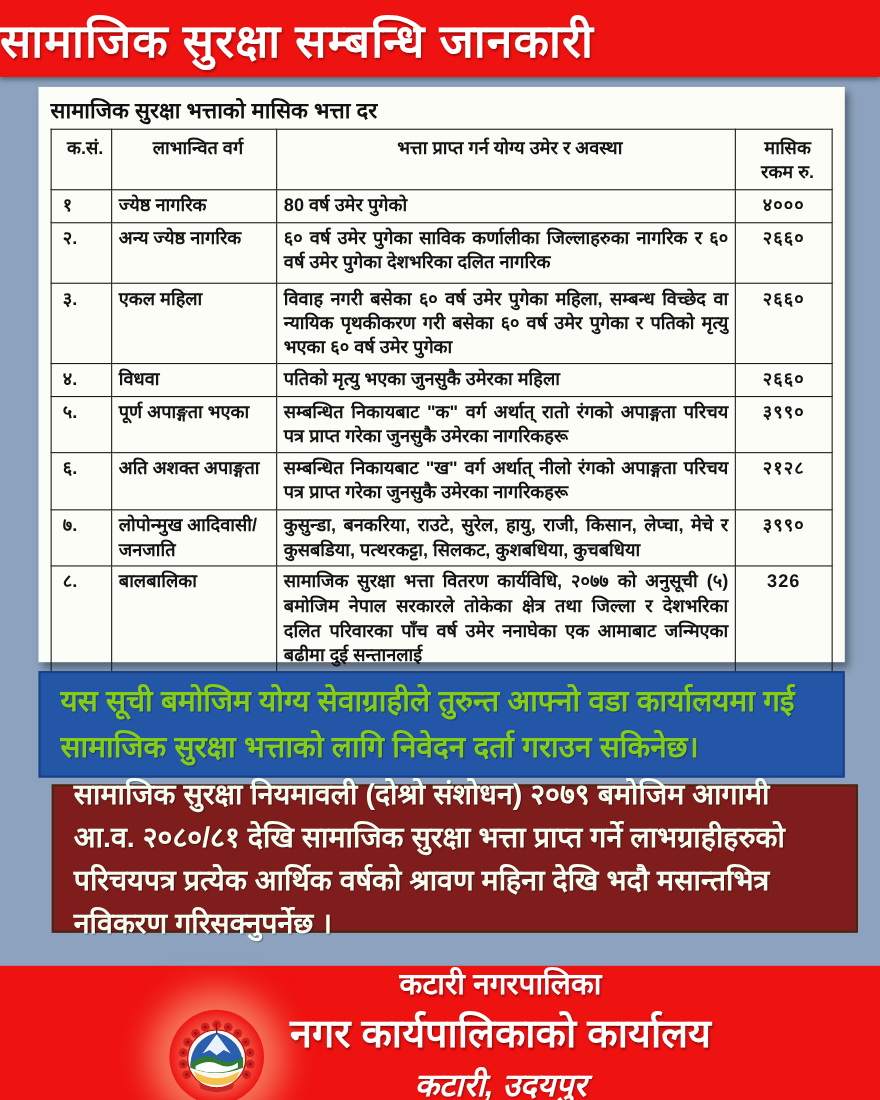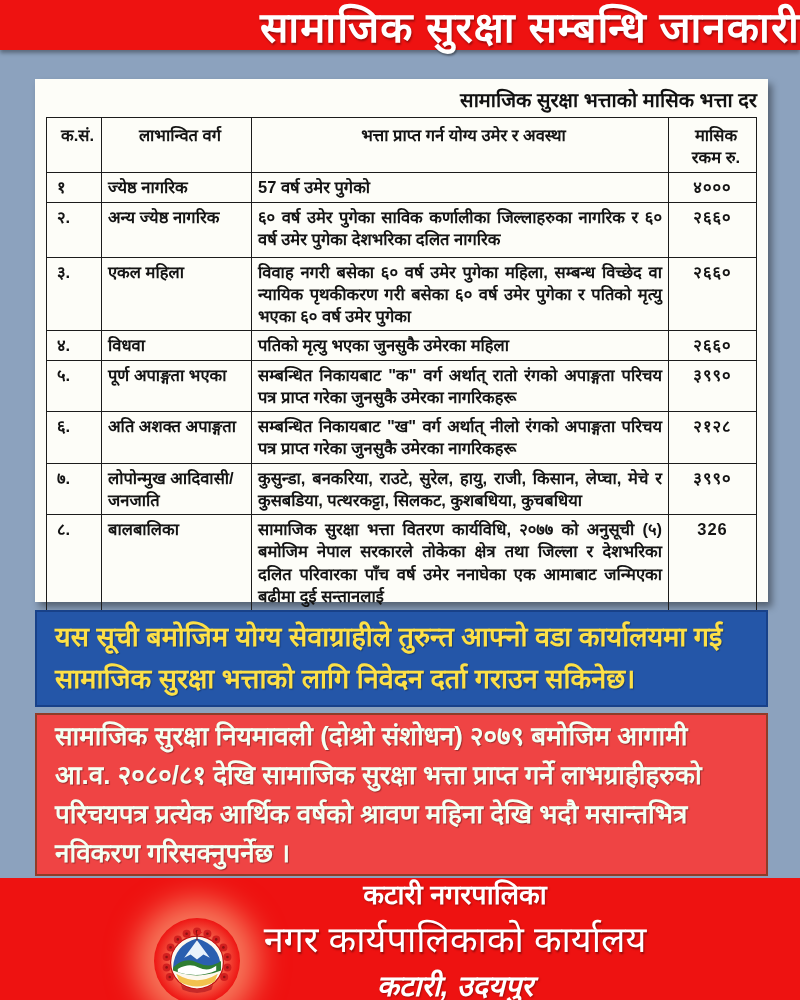--- a/index.html
+++ b/index.html
@@ -3,36 +3,36 @@
 <meta charset="utf-8">
 <style>
   html,body{margin:0;padding:0;}
   body{
     width:800px;height:1000px;position:relative;overflow:hidden;
     background:#8ca2be;
     font-family:"Liberation Sans","DejaVu Sans",sans-serif;
   }
   
   .banner{
-    position:absolute;left:0;top:0;width:800px;height:50px;
-    background:#ee1211;display:flex;align-items:center;justify-content:flex-end;
+    position:absolute;left:0;top:0;width:800px;height:70px;
+    background:#ee1211;display:flex;align-items:center;justify-content:flex-start;
     box-shadow:0 3px 4px rgba(0,0,0,.35);
   }
   .banner h1{
     margin:0;color:#ffffff;font-size:42px;font-weight:800;letter-spacing:1px;
     text-shadow:1px 2px 2px rgba(0,0,0,.35);
   }
   
   .panel{
     position:absolute;left:35px;top:79px;width:733px;height:523px;
     background:#fdfdf8;box-shadow:4px 5px 7px rgba(0,0,0,.4);
     box-sizing:border-box;padding:5px 11px;
   }
   .table-title{
-    text-align:right;font-size:20px;font-weight:bold;color:#111;
+    text-align:left;font-size:20px;font-weight:bold;color:#111;
     margin:2px 0 4px 0;
   }
   table{border-collapse:collapse;width:100%;table-layout:fixed;}
   th,td{
     border:1.6px solid #1c1c1c;color:#141414;
     font-size:16.5px;font-weight:bold;line-height:1.35;
     padding:3px 6px;vertical-align:top;box-sizing:border-box;
     overflow:hidden;
   }
   th{text-align:center;vertical-align:top;padding-top:6px;}
@@ -45,27 +45,27 @@
   td.amt{text-align:center;letter-spacing:1px;}
   tr.h-head td,tr.h-head th{height:52px;padding-left:13px;}
   
   .notice-blue{
     position:absolute;left:35px;top:610px;width:733px;height:97px;
     background:#2456a8;border:2px solid rgba(10,40,100,.45);
     box-sizing:border-box;display:flex;align-items:center;
     padding:6px 18px;
   }
   .notice-blue p{
-    margin:0;color:#fde047;font-size:27px;font-weight:bold;line-height:1.55;
+    margin:0;color:#84cc16;font-size:27px;font-weight:bold;line-height:1.55;
     text-shadow:1px 1px 1px rgba(0,0,0,.3);
   }
   
   .notice-green{
-    position:absolute;left:35px;top:713px;width:733px;height:163px;
-    background:#ef4444;border:2px solid rgba(0,50,0,.4);
+    position:absolute;left:47px;top:713px;width:733px;height:135px;
+    background:#7f1d1d;border:2px solid rgba(0,50,0,.4);
     box-sizing:border-box;display:flex;align-items:center;
     padding:6px 18px;
   }
   .notice-green p{
     margin:0;color:#f4fff2;font-size:26px;font-weight:bold;line-height:1.5;
     text-shadow:1px 1px 1px rgba(0,0,0,.35);
   }
   
   .footer{
     position:absolute;left:0;top:878px;width:800px;height:122px;
@@ -73,21 +73,21 @@
   }
   .footer-inner{display:flex;align-items:flex-end;gap:24px;}
   .logo-wrap{
     width:86px;height:86px;border-radius:50%;
     box-shadow:0 0 30px 18px rgba(255,225,170,.5);
     background:radial-gradient(circle,#ffd9a0 0%,rgba(238,18,17,0) 72%);
     display:flex;align-items:center;justify-content:center;flex:0 0 auto;
   }
   .footer-text{text-align:center;color:#fff;}
   .footer-text .l1{font-size:27px;font-weight:800;margin:0;text-shadow:1px 1px 2px rgba(0,0,0,.35);}
-  .footer-text .l2{font-size:36px;font-weight:400;margin:2px 0;text-shadow:1px 2px 2px rgba(0,0,0,.4);}
+  .footer-text .l2{font-size:36px;font-weight:700;margin:2px 0;text-shadow:1px 2px 2px rgba(0,0,0,.4);}
   .footer-text .l3{font-size:29px;font-weight:800;margin:0;text-shadow:1px 1px 2px rgba(0,0,0,.35);font-style:italic;}
 </style>
 </head>
 <body>
 
 <div class="banner">
   <h1>सामाजिक सुरक्षा सम्बन्धि जानकारी</h1>
 </div>
 
 <div class="panel">
@@ -104,21 +104,21 @@
         <th>क.सं.</th>
         <th>लाभान्वित वर्ग</th>
         <th>भत्ता प्राप्त गर्न योग्य उमेर र अवस्था</th>
         <th>मासिक रकम रु.</th>
       </tr>
     </thead>
     <tbody>
       <tr style="height:30px;">
         <td class="sn">१</td>
         <td>ज्येष्ठ नागरिक</td>
-        <td class="desc">57 वर्ष उमेर पुगेको</td>
+        <td class="desc">80 वर्ष उमेर पुगेको</td>
         <td class="amt">४०००</td>
       </tr>
       <tr style="height:55px;">
         <td class="sn">२.</td>
         <td>अन्य ज्येष्ठ नागरिक</td>
         <td class="desc">६० वर्ष उमेर पुगेका साविक कर्णालीका जिल्लाहरुका नागरिक र ६० वर्ष उमेर पुगेका देशभरिका दलित नागरिक</td>
         <td class="amt">२६६०</td>
       </tr>
       <tr style="height:70px;">
         <td class="sn">३.</td>

